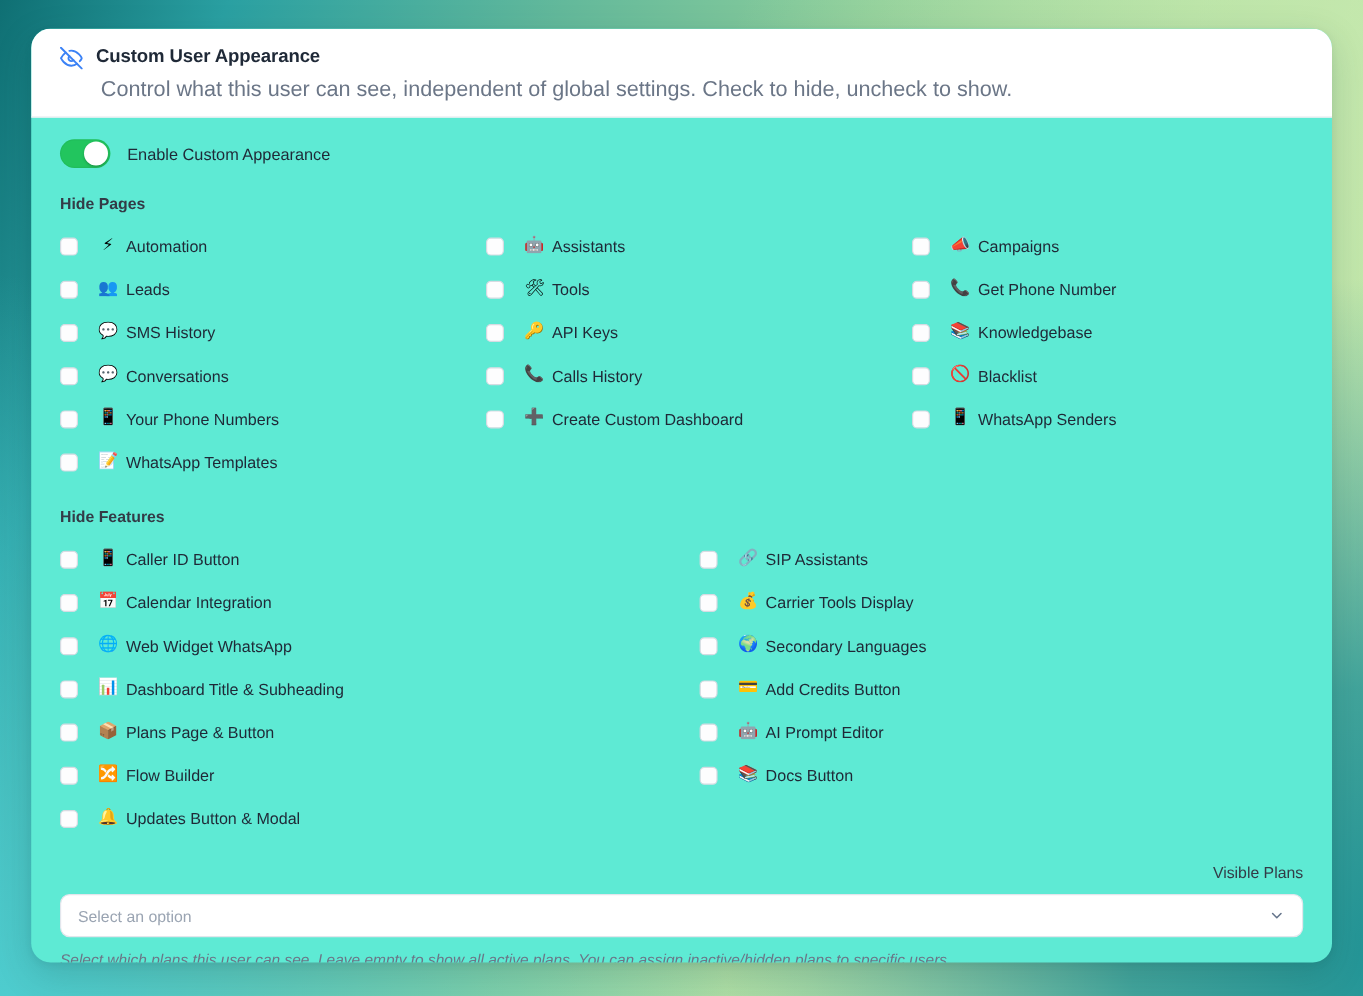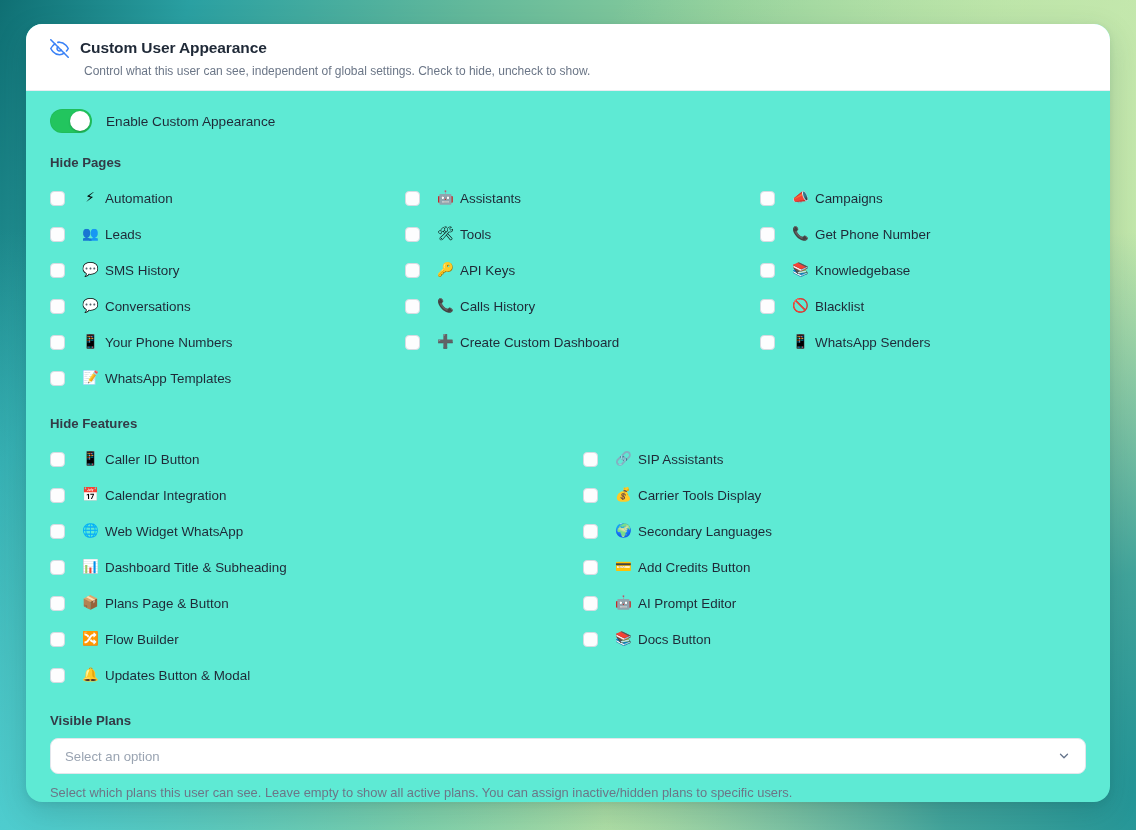--- a/index.html
+++ b/index.html
@@ -63,21 +63,21 @@
   }
   .card-title {
     font-size: 15.5px;
     font-weight: bold;
     color: #1f2937;
     letter-spacing: -0.1px;
   }
   .card-subtitle {
     margin-top: 6px;
     margin-left: 34px;
-    font-size: 12px;
+    font-size: 18px;
     color: #6b7687;
   }
 
   .card-body {
     padding: 18px 24px 0 24px;
   }
 
   
   .toggle-row {
     display: flex;
@@ -159,23 +159,24 @@
     color: #1f2937;
     white-space: nowrap;
   }
 
   
   .plans-section {
     margin-top: 6px;
   }
   .plans-label {
     font-size: 13.2px;
-    font-weight: bold;
+    font-weight: normal;
     color: #333b47;
     margin-bottom: 10px;
+    text-align: right;
   }
   .select-box {
     position: relative;
     height: 34px;
     border: 1px solid #e2e6ec;
     border-radius: 8px;
     background: #ffffff;
     display: flex;
     align-items: center;
     padding: 17px 14px;
@@ -189,20 +190,21 @@
     position: absolute;
     right: 14px; top: 50%;
     transform: translateY(-50%);
     width: 14px; height: 14px;
     color: #64748b;
   }
   .plans-help {
     margin-top: 11px;
     font-size: 12.9px;
     color: #6b7687;
+    font-style: italic;
   }
 </style>
 </head>
 <body>
 
 <div class="card">
 
   <div class="card-header">
     <div class="header-row">
       <svg class="eye-off-icon" viewBox="0 0 24 24" fill="none" stroke="currentColor" stroke-width="2" stroke-linecap="round" stroke-linejoin="round">

